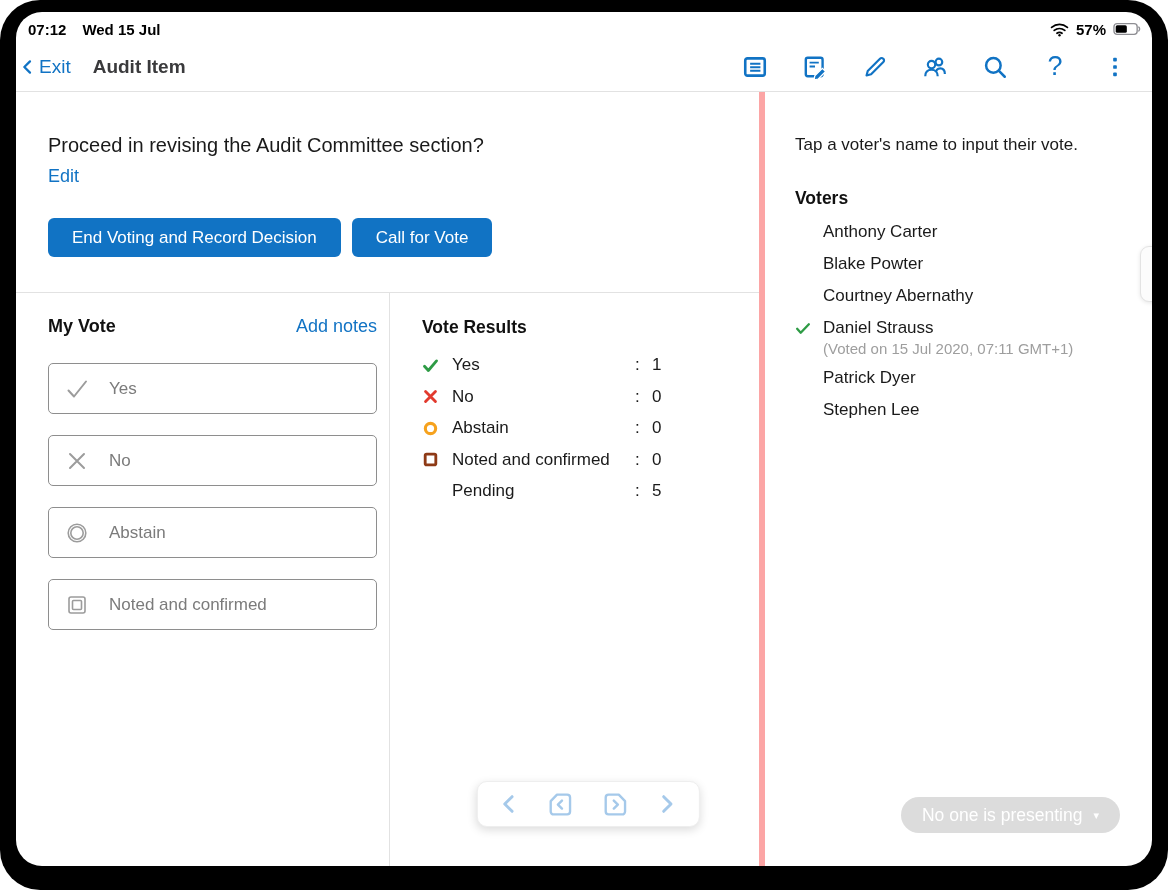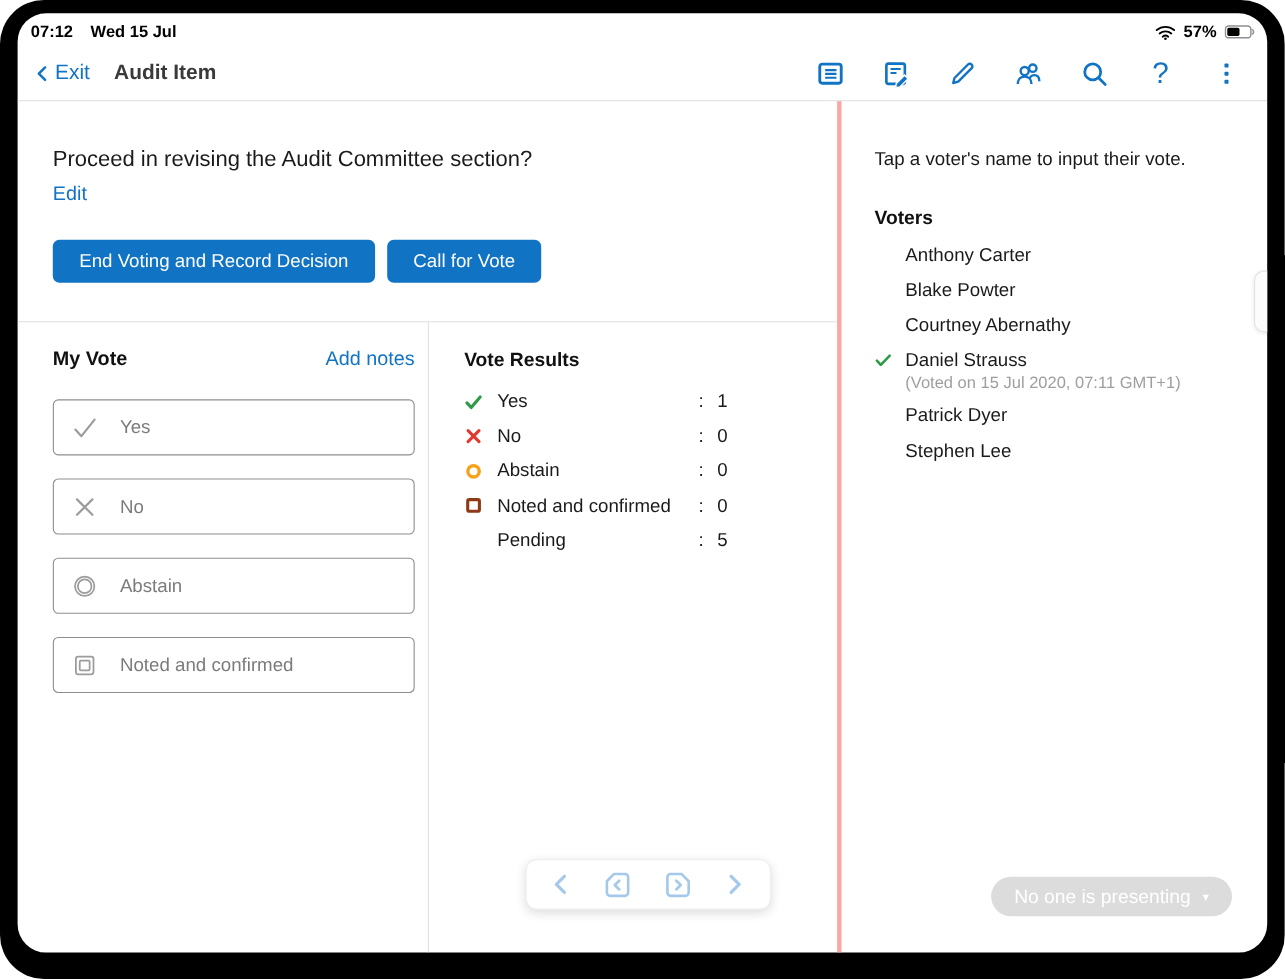--- a/index.html
+++ b/index.html
@@ -20,32 +20,32 @@
     justify-content:space-between; padding:4px 10px 0 12px;
     font-size:15px; font-weight:700; color:#000;
   }
   .status-left { display:flex; gap:16px; }
   .status-right { display:flex; align-items:center; gap:7px; font-weight:600; }
   .wifi-svg { width:19px; height:15px; }
   .battery-svg { width:29px; height:14px; }
   
   .nav-bar {
     height:50px; flex:0 0 50px; display:flex; align-items:center;
-    padding:0 24px 0 14px; border-bottom:1px solid #e2e2e2;
+    padding:0 24px 0 3px; border-bottom:1px solid #e2e2e2;
   }
   .exit-btn { display:flex; align-items:center; gap:3px; color:#1173c4; font-size:19px; cursor:pointer; }
   .exit-chevron { width:17px; height:22px; }
   .nav-title { margin-left:22px; font-size:19px; font-weight:600; color:#3a3a3c; }
   .nav-icons { margin-left:auto; display:flex; align-items:center; gap:34px; }
   .nav-icon { width:26px; height:26px; color:#1173c4; display:flex; align-items:center; justify-content:center; cursor:pointer; }
   .nav-icon svg { width:26px; height:26px; }
   .qmark { font-size:27px; line-height:1; color:#1173c4; font-weight:400; }
   
   .content { flex:1; display:flex; min-height:0; }
-  .main { width:749px; flex:0 0 749px; display:flex; flex-direction:column; border-right:4px solid #fca5a5;justify-content:center; }
+  .main { width:749px; flex:0 0 749px; display:flex; flex-direction:column; border-right:6px solid #fca5a5;justify-content:center; }
   
   .question-block { flex:0 0 201px; border-bottom:1px solid #e2e2e2; padding:42px 24px 0 32px; }
   .question-text { font-size:20px; color:#1a1a1a; }
   .edit-link { margin-top:9px; font-size:18px; color:#1173c4; cursor:pointer; display:inline-block; }
   .action-row { margin-top:31px; display:flex; gap:11px; }
   .btn-primary {
     background:#1173c4; color:#fff; font-size:17px; border:none; border-radius:6px;
     height:39px; padding:0 24px; font-family:inherit; cursor:pointer;
   }
   

